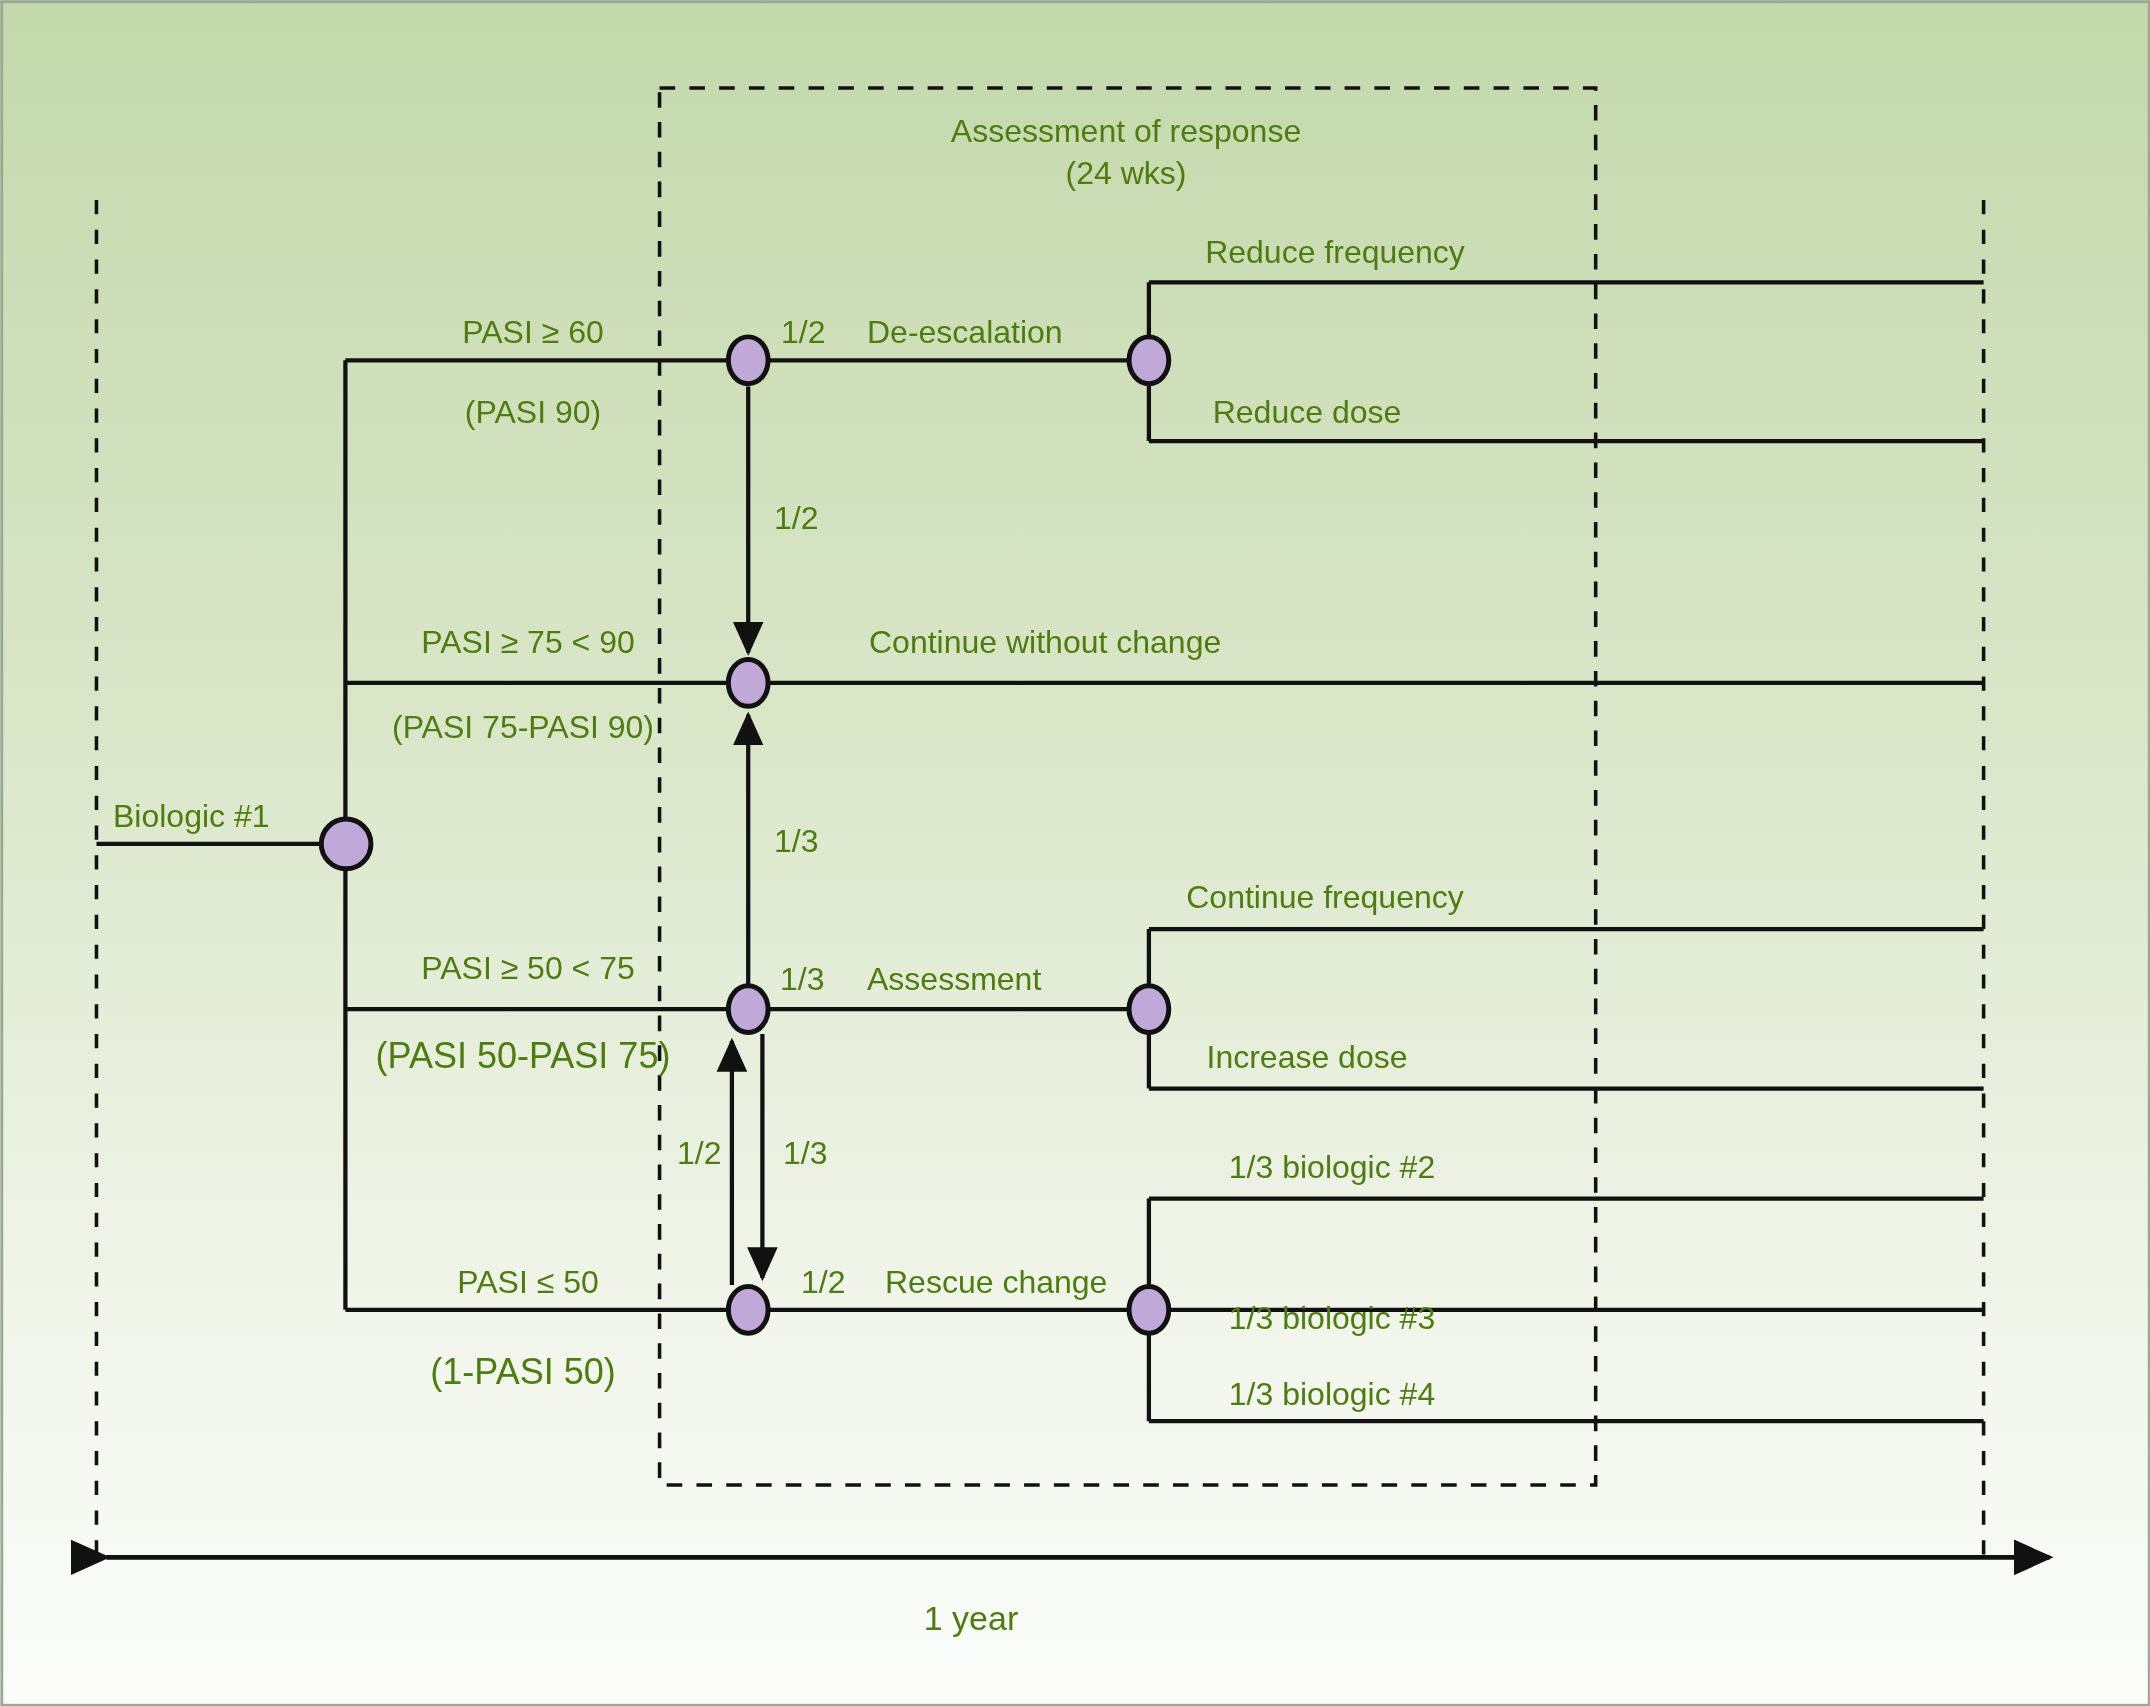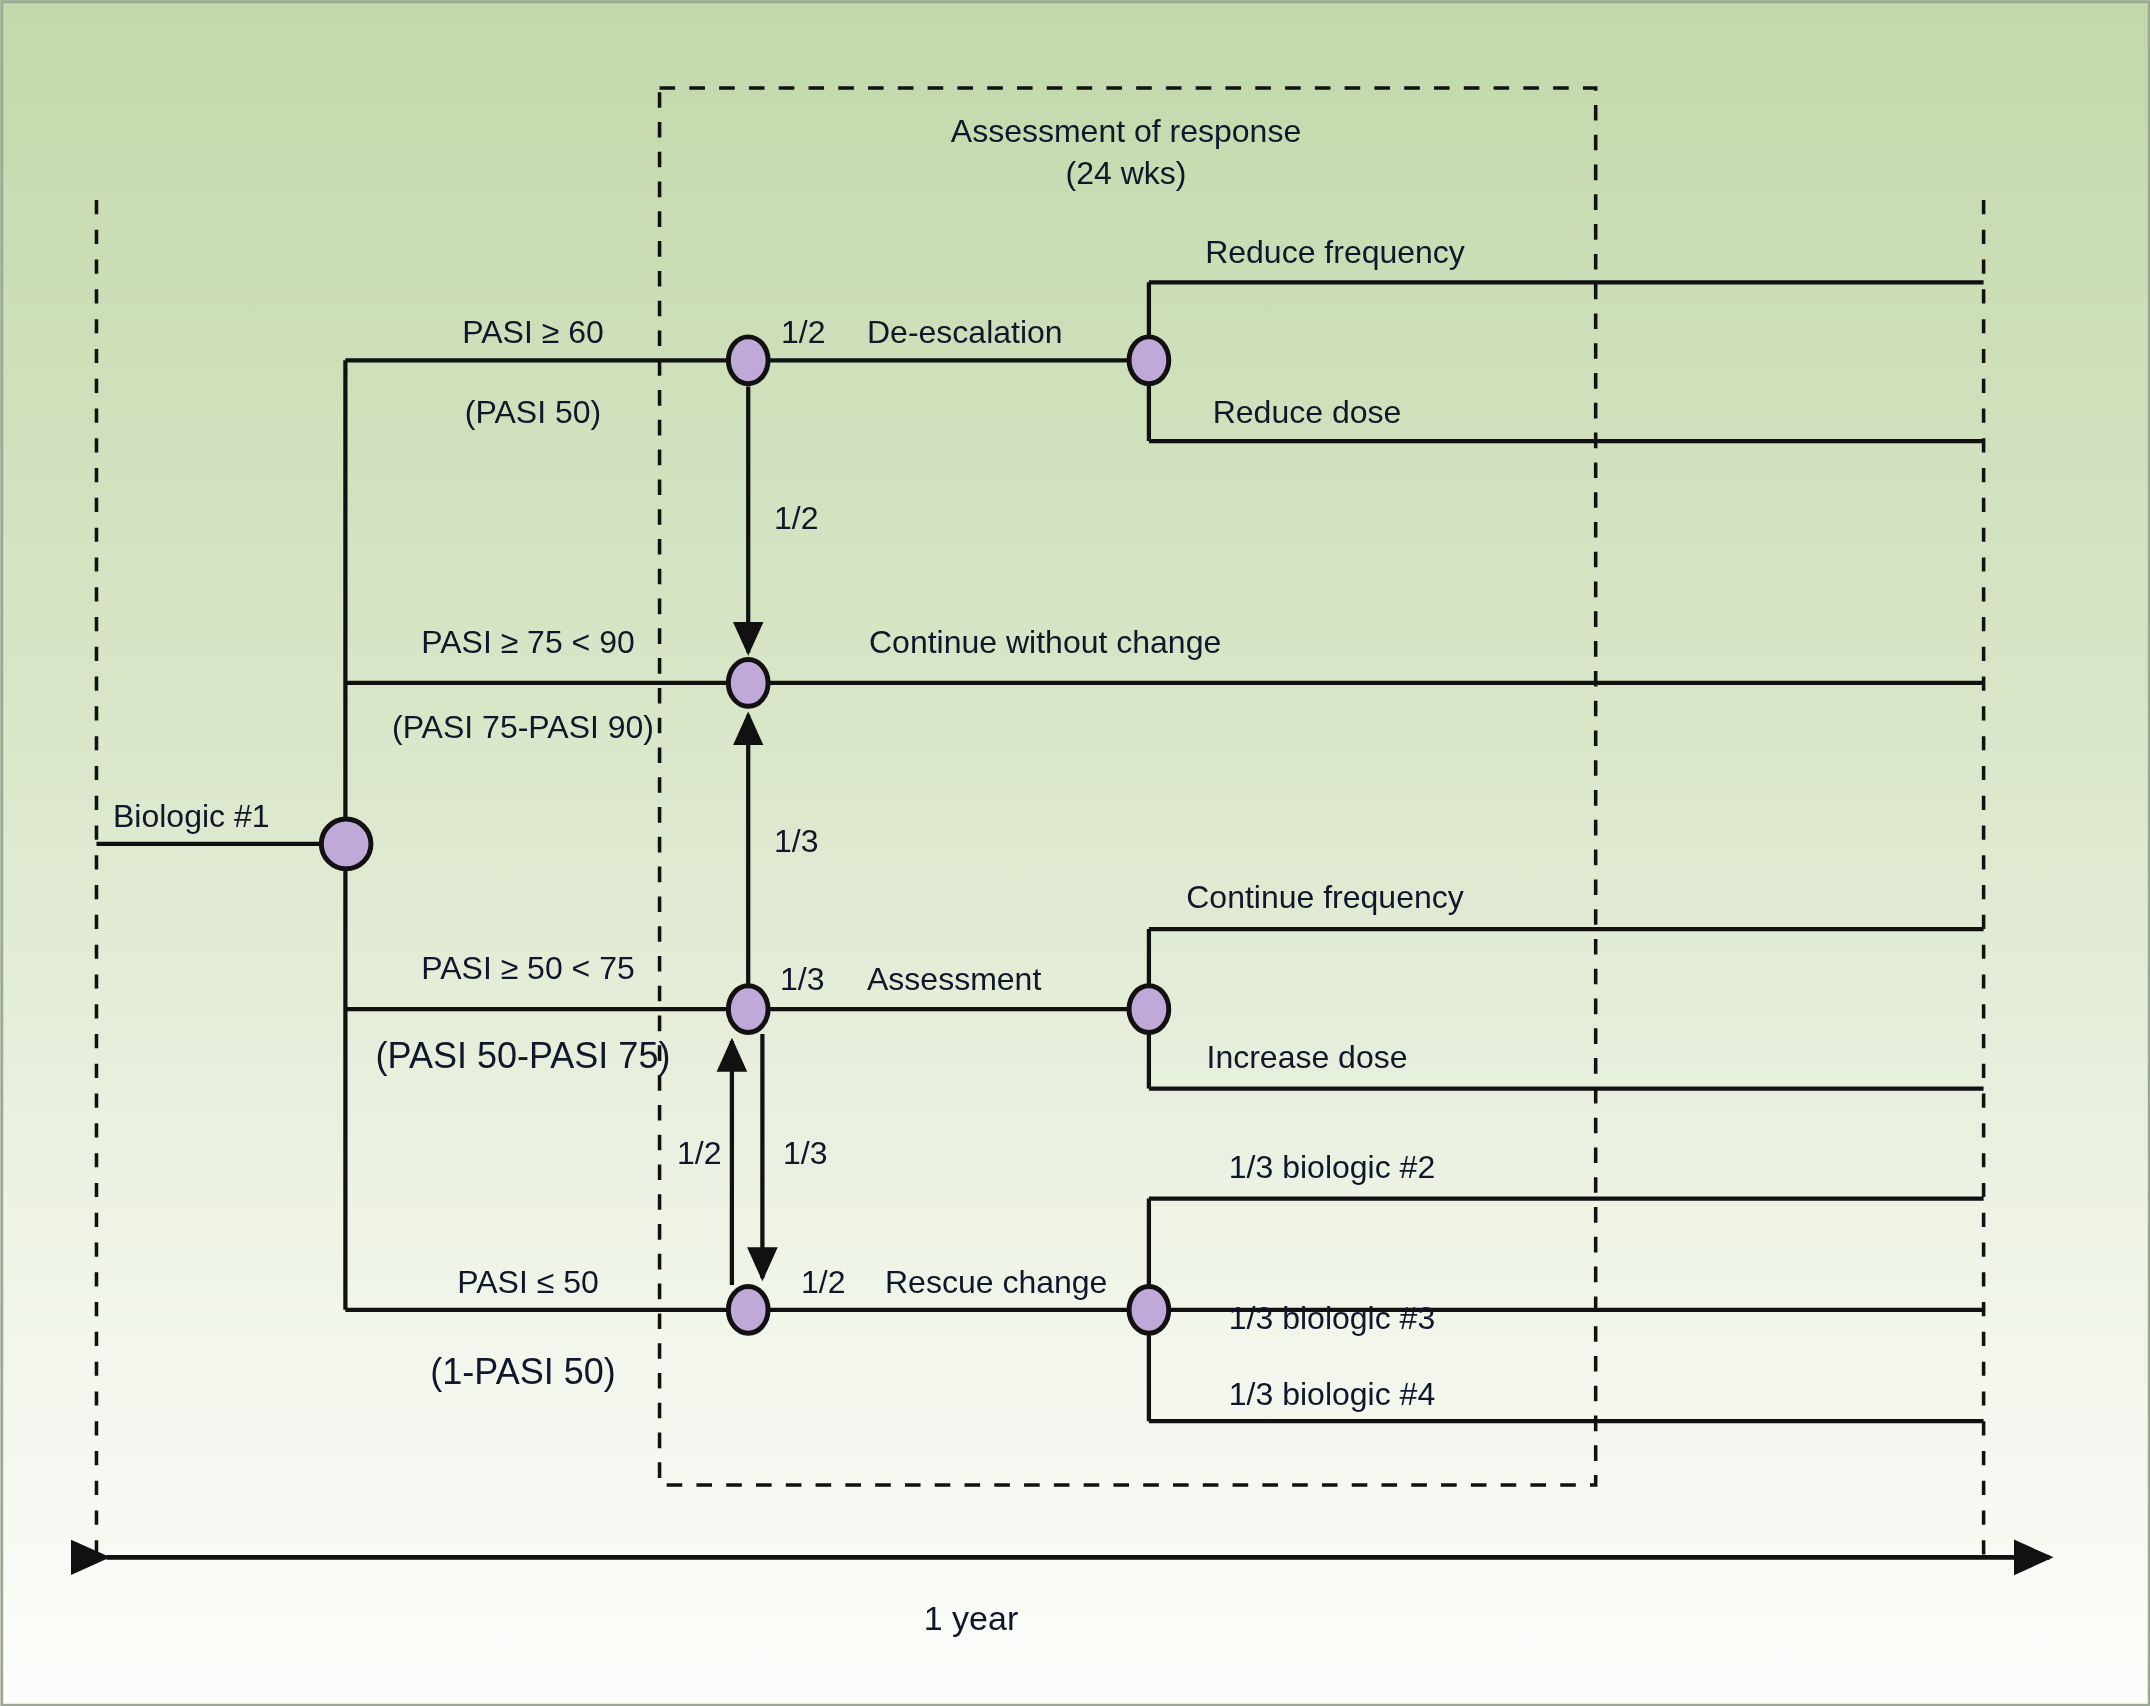--- a/index.html
+++ b/index.html
@@ -6,21 +6,21 @@
   #stage{
     position:relative;
     width:2151px;height:1707px;
     font-family:"Liberation Sans", sans-serif;
     overflow:hidden;
   }
   #stage svg{position:absolute;top:0;left:0;}
   .lbl{
     position:absolute;
     font-family:"Liberation Sans", sans-serif;
-    color:#0f172a;
+    color:#4d7c0f;
     white-space:nowrap;
     line-height:1.15;
   }
   .c{transform:translateX(-50%);text-align:center;}
   .l{transform:none;}
 </style>
 </head>
 <body>
 
 <div id="stage">
@@ -96,21 +96,21 @@
 
     <line x1="150" y1="2196" x2="2890" y2="2196" stroke="#111" stroke-width="7" marker-start="url(#arrHeadL)" marker-end="url(#arrHead)"></line>
   </svg>
 
   <div class="lbl c" style="left:1126px;top:113px;font-size:32px;">Assessment of response</div>
   <div class="lbl c" style="left:1126px;top:155px;font-size:32px;">(24 wks)</div>
 
   <div class="lbl l" style="left:113px;top:798px;font-size:32px;">Biologic #1</div>
 
   <div class="lbl c" style="left:533px;top:314px;font-size:32px;">PASI ≥ 60</div>
-  <div class="lbl c" style="left:533px;top:394px;font-size:32px;">(PASI 50)</div>
+  <div class="lbl c" style="left:533px;top:394px;font-size:32px;">(PASI 90)</div>
   <div class="lbl l" style="left:781px;top:314px;font-size:32px;">1/2</div>
   <div class="lbl l" style="left:867px;top:314px;font-size:32px;">De-escalation</div>
   <div class="lbl c" style="left:1335px;top:234px;font-size:32px;">Reduce frequency</div>
   <div class="lbl c" style="left:1307px;top:394px;font-size:32px;">Reduce dose</div>
 
   <div class="lbl l" style="left:774px;top:500px;font-size:32px;">1/2</div>
 
   <div class="lbl c" style="left:528px;top:624px;font-size:32px;">PASI ≥ 75 &lt; 90</div>
   <div class="lbl c" style="left:523px;top:709px;font-size:32px;">(PASI 75-PASI 90)</div>
   <div class="lbl l" style="left:869px;top:624px;font-size:32px;">Continue without change</div>

